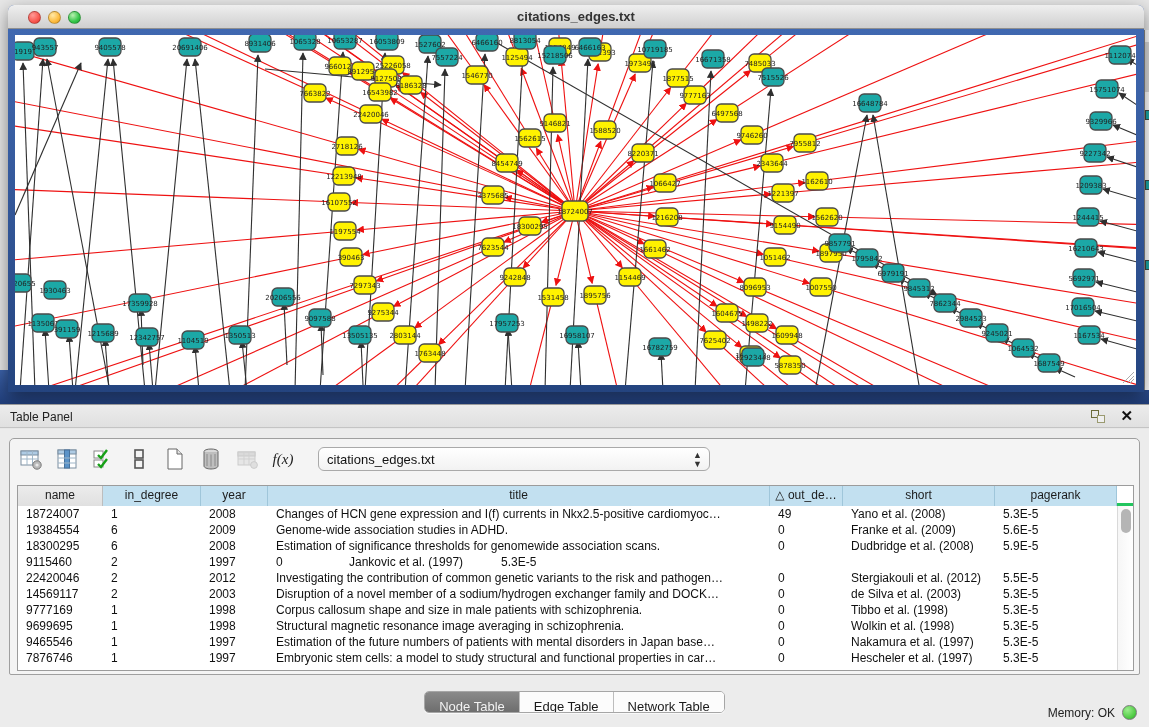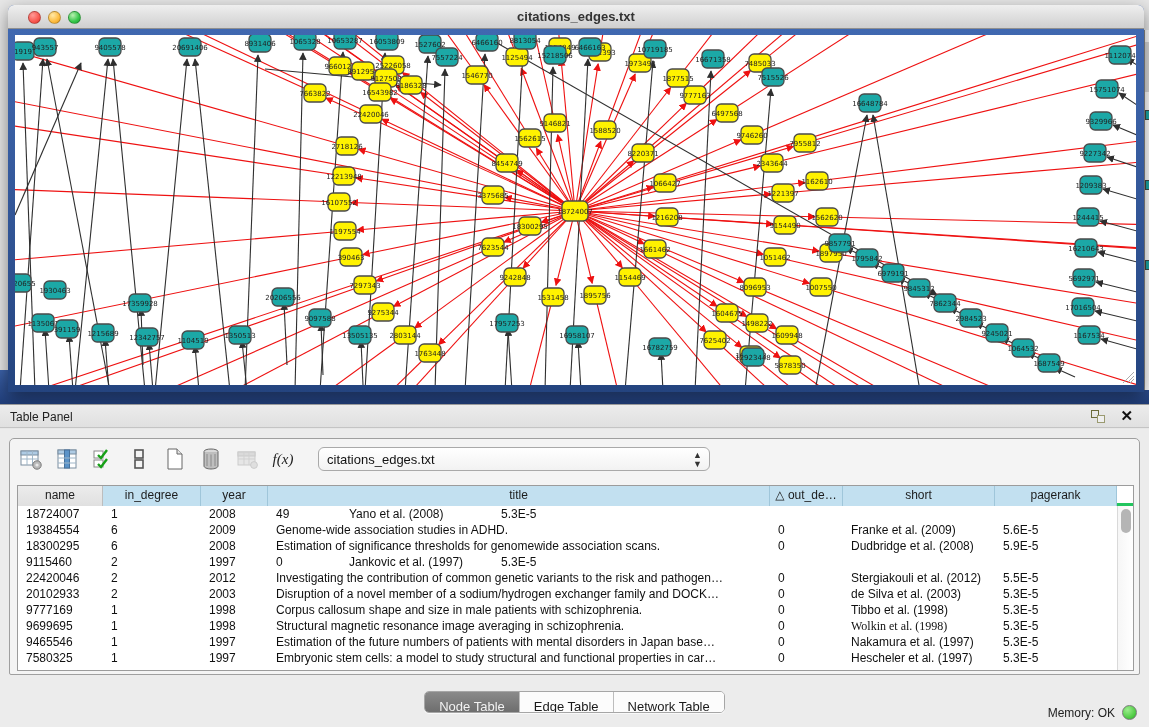--- a/index.html
+++ b/index.html
@@ -831,20 +831,21 @@
           <div class="gh-cell" style="width: 502px;">title</div>
           <div class="gh-cell" style="width: 73px;">△ out_de…</div>
           <div class="gh-cell" style="width: 152px;">short</div>
           <div class="gh-cell" style="width: 122px;">pagerank</div>
         </div>
       <div class="grid-rows" id="grid-rows">
           <div class="g-row">
             <div class="g-cell" style="width: 85px;">18724007</div>
             <div class="g-cell" style="width: 98px;">1</div>
             <div class="g-cell" style="width: 67px;">2008</div>
+            <div class="g-cell" style="width: 502px;">Changes of HCN gene expression and I(f) currents in Nkx2.5-positive cardiomyoc…</div>
             <div class="g-cell" style="width: 73px;">49</div>
             <div class="g-cell" style="width: 152px;">Yano et al. (2008)</div>
             <div class="g-cell" style="width: 122px;">5.3E-5</div>
           </div>
           <div class="g-row">
             <div class="g-cell" style="width: 85px;">19384554</div>
             <div class="g-cell" style="width: 98px;">6</div>
             <div class="g-cell" style="width: 67px;">2009</div>
             <div class="g-cell" style="width: 502px;">Genome-wide association studies in ADHD.</div>
             <div class="g-cell" style="width: 73px;">0</div>
@@ -871,21 +872,21 @@
           <div class="g-row">
             <div class="g-cell" style="width: 85px;">22420046</div>
             <div class="g-cell" style="width: 98px;">2</div>
             <div class="g-cell" style="width: 67px;">2012</div>
             <div class="g-cell" style="width: 502px;">Investigating the contribution of common genetic variants to the risk and pathogen…</div>
             <div class="g-cell" style="width: 73px;">0</div>
             <div class="g-cell" style="width: 152px;">Stergiakouli et al. (2012)</div>
             <div class="g-cell" style="width: 122px;">5.5E-5</div>
           </div>
           <div class="g-row">
-            <div class="g-cell" style="width: 85px;">20102933</div>
+            <div class="g-cell" style="width: 85px;">14569117</div>
             <div class="g-cell" style="width: 98px;">2</div>
             <div class="g-cell" style="width: 67px;">2003</div>
             <div class="g-cell" style="width: 502px;">Disruption of a novel member of a sodium/hydrogen exchanger family and DOCK…</div>
             <div class="g-cell" style="width: 73px;">0</div>
             <div class="g-cell" style="width: 152px;">de Silva et al. (2003)</div>
             <div class="g-cell" style="width: 122px;">5.3E-5</div>
           </div>
           <div class="g-row">
             <div class="g-cell" style="width: 85px;">9777169</div>
             <div class="g-cell" style="width: 98px;">1</div>
@@ -894,34 +895,34 @@
             <div class="g-cell" style="width: 73px;">0</div>
             <div class="g-cell" style="width: 152px;">Tibbo et al. (1998)</div>
             <div class="g-cell" style="width: 122px;">5.3E-5</div>
           </div>
           <div class="g-row">
             <div class="g-cell" style="width: 85px;">9699695</div>
             <div class="g-cell" style="width: 98px;">1</div>
             <div class="g-cell" style="width: 67px;">1998</div>
             <div class="g-cell" style="width: 502px;">Structural magnetic resonance image averaging in schizophrenia.</div>
             <div class="g-cell" style="width: 73px;">0</div>
-            <div class="g-cell" style="width: 152px; font-family: Liberation Serif, serif;">Wolkin et al. (1998)</div>
+            <div class="g-cell" style="width: 152px;">Wolkin et al. (1998)</div>
             <div class="g-cell" style="width: 122px;">5.3E-5</div>
           </div>
           <div class="g-row">
             <div class="g-cell" style="width: 85px;">9465546</div>
             <div class="g-cell" style="width: 98px;">1</div>
             <div class="g-cell" style="width: 67px;">1997</div>
             <div class="g-cell" style="width: 502px;">Estimation of the future numbers of patients with mental disorders in Japan base…</div>
             <div class="g-cell" style="width: 73px;">0</div>
             <div class="g-cell" style="width: 152px;">Nakamura et al. (1997)</div>
             <div class="g-cell" style="width: 122px;">5.3E-5</div>
           </div>
           <div class="g-row">
-            <div class="g-cell" style="width: 85px;">7580325</div>
+            <div class="g-cell" style="width: 85px;">7876746</div>
             <div class="g-cell" style="width: 98px;">1</div>
             <div class="g-cell" style="width: 67px;">1997</div>
             <div class="g-cell" style="width: 502px;">Embryonic stem cells: a model to study structural and functional properties in car…</div>
             <div class="g-cell" style="width: 73px;">0</div>
             <div class="g-cell" style="width: 152px;">Hescheler et al. (1997)</div>
             <div class="g-cell" style="width: 122px;">5.3E-5</div>
           </div>
         </div>
       <div class="vscroll">
         <div class="vthumb"></div>

